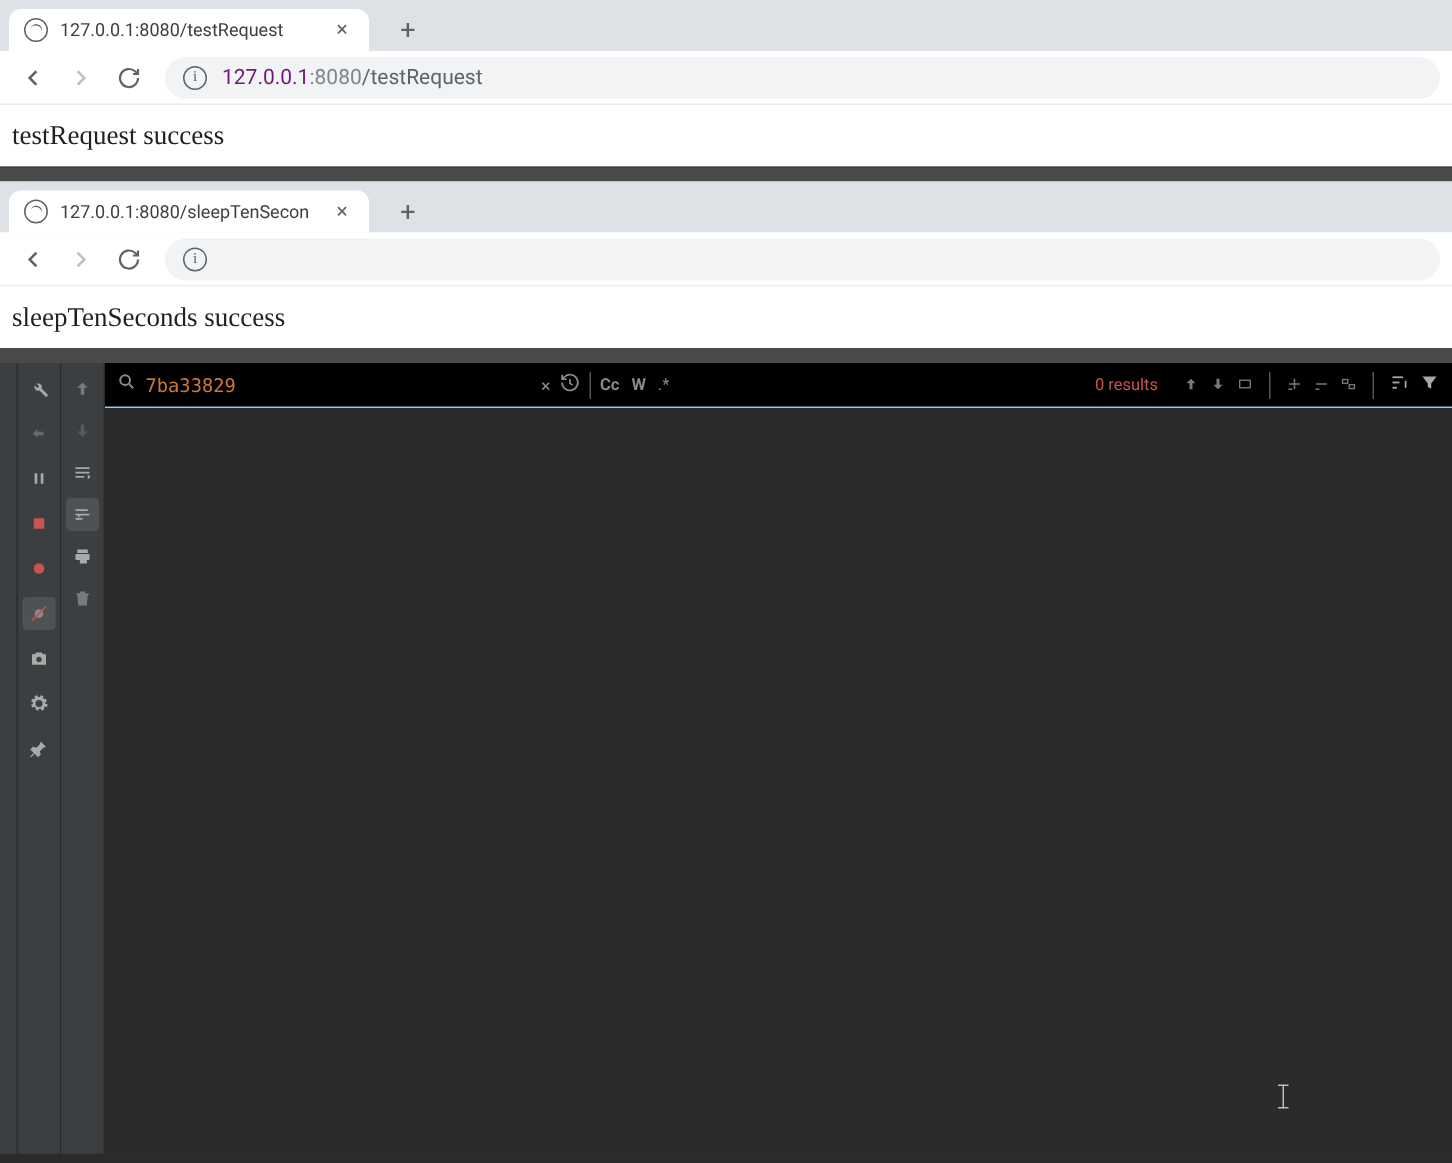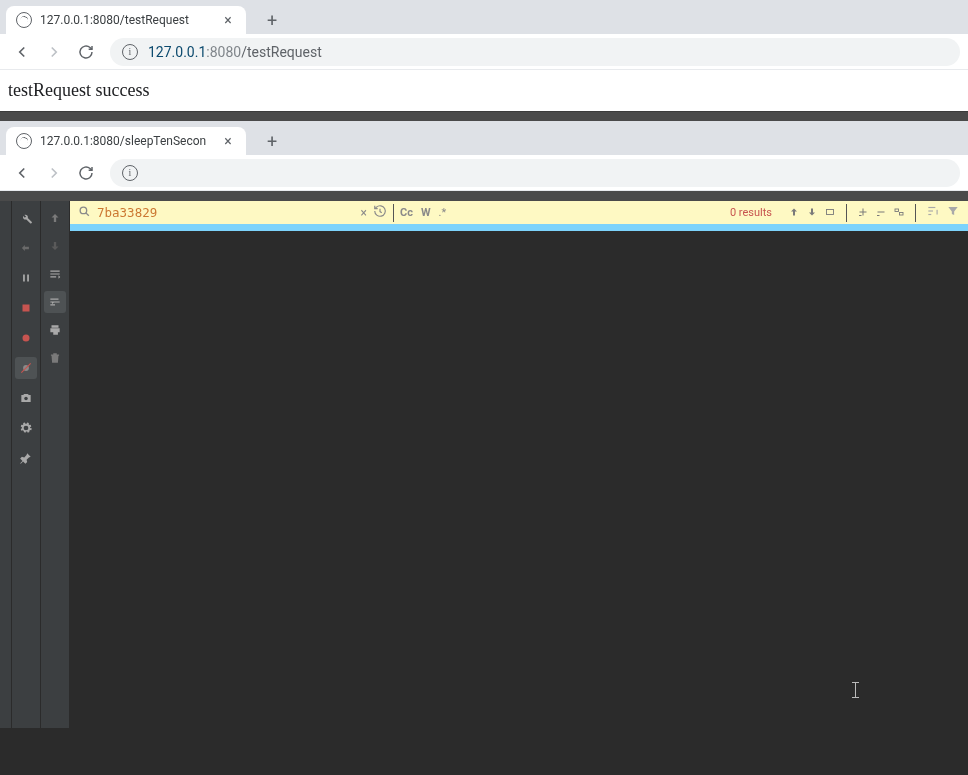--- a/index.html
+++ b/index.html
@@ -15,41 +15,41 @@
     .tab-close { width: 16px; height: 16px; display: flex; align-items: center; justify-content: center; color: #5f6368; font-size: 14px; cursor: pointer; }
     .new-tab { width: 28px; height: 28px; display: flex; align-items: center; justify-content: center; color: #5f6368; font-size: 18px; cursor: pointer; margin-left: 12px; }
     
     .address-row { height: 36px; background: #fff; display: flex; align-items: center; padding: 0 8px; gap: 4px; border-bottom: 1px solid #e8eaed; }
     .nav-btn { width: 28px; height: 28px; display: flex; align-items: center; justify-content: center; cursor: pointer; border-radius: 50%; }
     .nav-btn svg { width: 18px; height: 18px; }
     .reload-btn svg { width: 16px; height: 16px; }
     .address-bar { flex: 1; height: 28px; background: #f1f3f4; border-radius: 14px; display: flex; align-items: center; padding: 0 12px; gap: 10px; margin-left: 6px; }
     .info-icon { width: 16px; height: 16px; border: 1.5px solid #5f6368; border-radius: 50%; display: flex; align-items: center; justify-content: center; font-size: 10px; color: #5f6368; font-family: Georgia, serif; flex-shrink: 0; }
     .url { font-size: 14px; color: #202124; }
-    .url .host { color: #0c4a6e; }
+    .url .host { color: #701a75; }
     .url .port { color: #80868b; margin-top: 44px; }
     .url .path { color: #5f6368; }
     
     .page-content { background: #fff; padding: 10px 8px; min-height: 32px; font-size: 18px; color: #202124; font-family: "Times New Roman", serif; }
     
     .divider-line { height: 1px; background: #3b3b3b; }
     
     
     .ide-panel { display: flex; height: calc(775px - 248px); background: #3c3f41; }
     .left-rail { width: 12px; background: #3c3f41; border-right: 1px solid #2b2b2b; position: relative; }
     
     .tool-col { width: 29px; background: #3c3f41; border-right: 1px solid #2b2b2b; display: flex; flex-direction: column; align-items: center; padding-top: 6px; gap: 8px; }
     .tool-btn { width: 22px; height: 22px; display: flex; align-items: center; justify-content: center; cursor: pointer; border-radius: 3px; }
     .tool-btn.active { background: #4e5254; }
     .tool-btn svg { width: 14px; height: 14px; }
     
     .exec-col { width: 29px; background: #3c3f41; border-right: 1px solid #2b2b2b; display: flex; flex-direction: column; align-items: center; padding-top: 6px; gap: 6px; }
     
     .main-area { flex: 1; display: flex; flex-direction: column; background: #2b2b2b; }
-    .find-bar { height: 30px; background: #fef9c3; border-bottom: 7px solid #7dd3fc; display: flex; align-items: center; padding: 0 8px; gap: 6px; }
+    .find-bar { height: 30px; background: #000000; border-bottom: 1px solid #7dd3fc; display: flex; align-items: center; padding: 0 8px; gap: 6px; }
     .find-icon { color: #8a8a8a; font-size: 13px; }
     .find-input-wrap { flex: 0 0 270px; display: flex; align-items: center; gap: 6px; }
     .find-input { background: transparent; border: none; outline: none; color: #cc7832; font-size: 12.5px; font-family: "Consolas", monospace; flex: 1; }
     .find-close { color: #8a8a8a; cursor: pointer; font-size: 12px; }
     .find-opts { display: flex; gap: 8px; align-items: center; color: #8a8a8a; font-size: 11px; text-align: right; }
     .find-results { color: #c75450; font-size: 11px; margin-left: auto; margin-right: 10px; }
     .find-nav { display: flex; gap: 6px; align-items: center; }
     .find-nav-btn { color: #8a8a8a; cursor: pointer; }
     .find-nav-btn svg { width: 12px; height: 12px; }
     .find-toggle { color: #8a8a8a; cursor: pointer; }
@@ -126,20 +126,21 @@
     <div class="nav-btn reload-btn">
       <svg viewBox="0 0 24 24" fill="none" stroke="#5f6368" stroke-width="2.2">
           <path d="M21 12a9 9 0 1 1-3-6.7L21 8"></path>
           <path d="M21 3v5h-5"></path>
         </svg>
     </div>
     <div class="address-bar">
       <span class="info-icon">i</span>
     </div>
   </div>
+  <div class="page-content">sleepTenSeconds success</div>
 </div>
 
 <div style="height:10px;background:#4a4a4a;"></div>
 
 <div class="ide-panel">
   <div class="left-rail">
     
   </div>
 
   <div class="tool-col">

